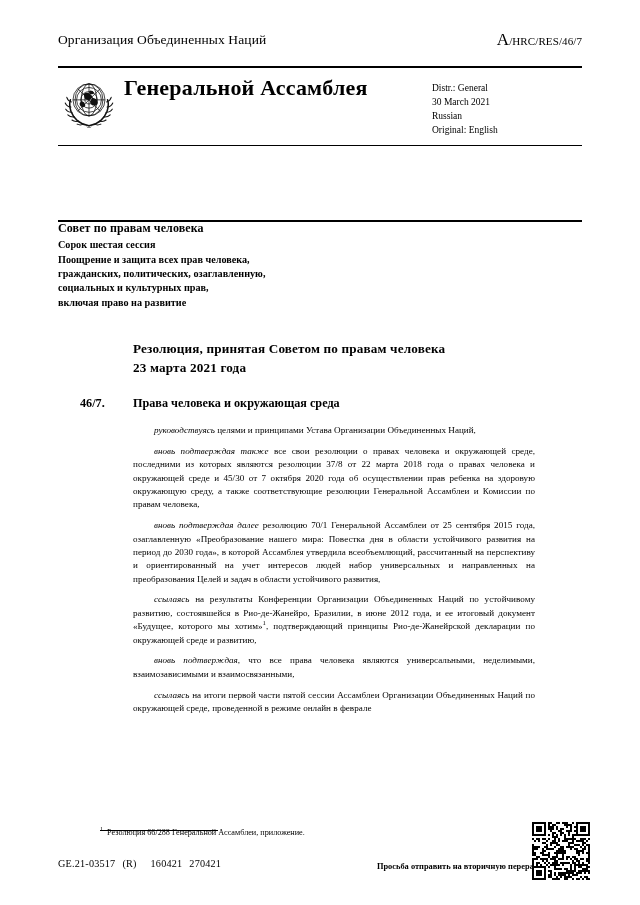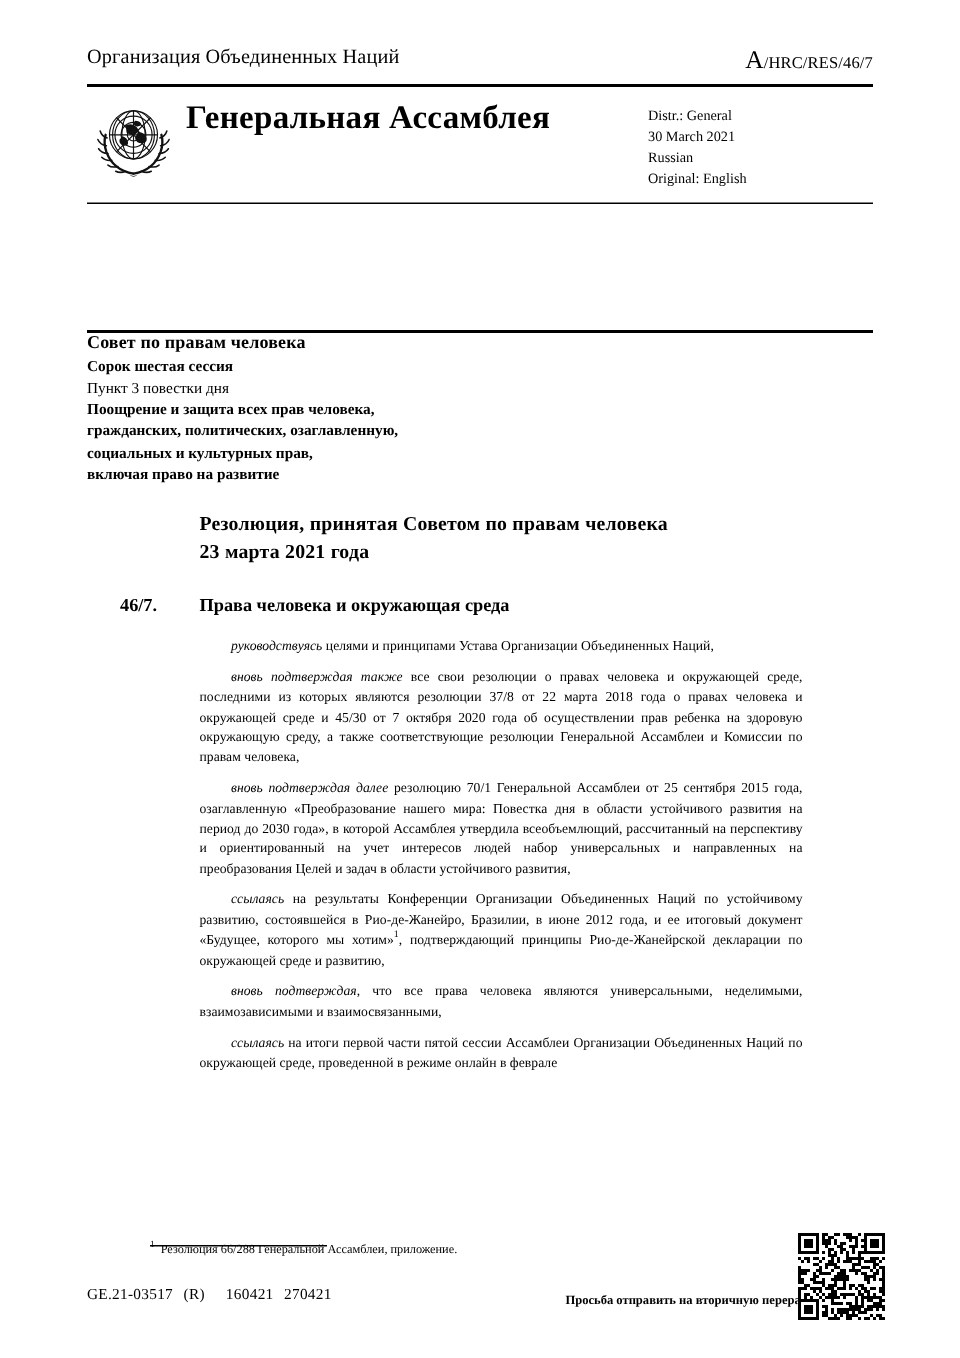--- a/index.html
+++ b/index.html
@@ -22,23 +22,23 @@
 
   
   .masthead {
     position: absolute;
     left: 58px;
     top: 30px;
     width: 524px;
   }
   .org-line {
     display: flex;
-    align-items: flex-start;
+    align-items: center;
     justify-content: space-between;
-    padding-bottom: 6px;
+    padding-bottom: 16px;
   }
   .org-name {
     font-size: 13.5px;
     letter-spacing: 0.1px;
     white-space: nowrap;
   }
   .doc-symbol {
     font-size: 11px;
     white-space: nowrap;
     letter-spacing: 0.1px;
@@ -283,37 +283,36 @@
               <path d="M95 62 q8 -1 11 -8"></path>
             <path d="M93 72 q8 0 12 -6"></path>
               <path d="M88 81 q8 1 13 -4"></path>
             <path d="M80 89 q8 2 13 -2"></path>
               <path d="M70 95 q7 3 13 0"></path>
           </g>
           <path d="M54 99 q6 4 12 0 q-6 6 -12 0 z" fill="#111"></path>
         </svg>
       </div>
 
-      <div class="ga-title">Генеральная Ассамблея</div>
+      <div class="ga-title">Генеральной Ассамблея</div>
 
       <div class="distr-block">
         <div>Distr.: General</div>
         <div>30 March 2021</div>
         <div>Russian</div>
         <div>Original: English</div>
       </div>
     </div>
     <hr class="rule-thin">
   </div>
 
   <hr class="session-rule">
   <div class="session-block">
     <div class="big">Совет по правам человека</div>
     <div class="b">Сорок шестая сессия</div>
-    <div>Пункт 3 повестки дня</div>
     <div class="b">Поощрение и защита всех прав человека,</div>
     <div class="b">гражданских, политических, озаглавленную,</div>
     <div class="b">социальных и культурных прав,</div>
     <div class="b">включая право на развитие</div>
   </div>
 
   <div class="res-heading">
     <div>Резолюция, принятая Советом по правам человека</div>
     <div>23 марта 2021 года</div>
   </div>

